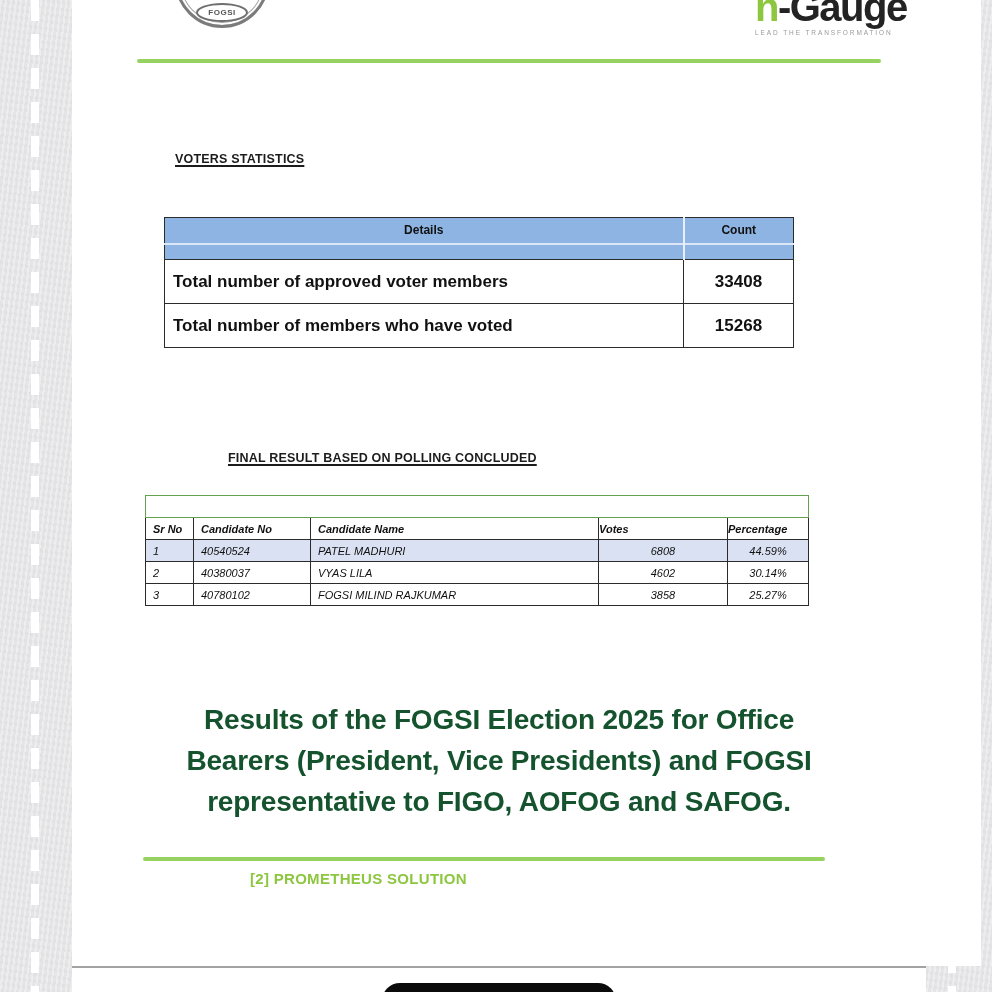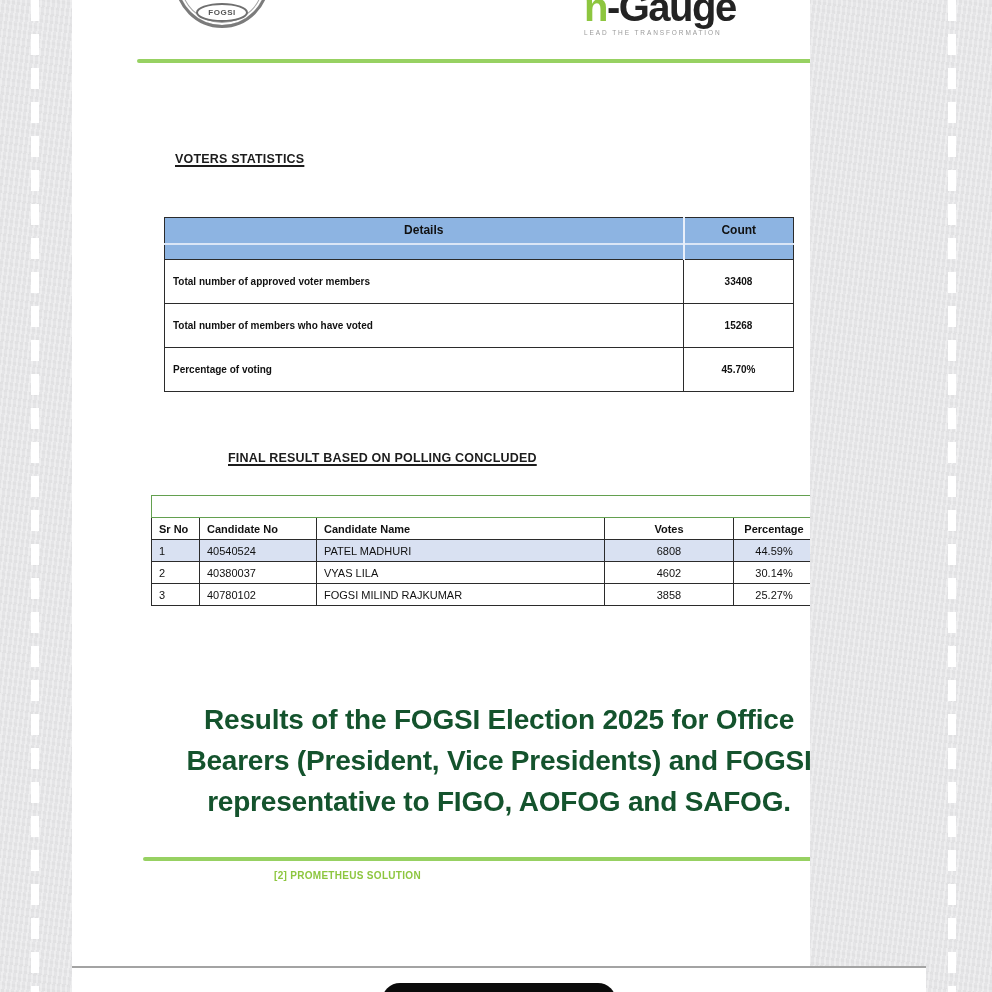--- a/index.html
+++ b/index.html
@@ -18,21 +18,21 @@
   
   .dash-line {
     position: absolute; top: 0; bottom: 0; width: 8px;
     background-image: repeating-linear-gradient(180deg, #ffffff 0 21px, rgba(255,255,255,0) 21px 34px);
   }
   .dash-left  { left: 31px; }
   .dash-right { left: 948px; }
 
   
   .page {
-    position: absolute; left: 72px; top: 0; width: 738px; height: 966px;
+    position: absolute; left: 72px; top: 0; width: 909px; height: 966px;
     background: #ffffff; overflow: hidden;
   }
   .page-gap-line {
     position: absolute; left: 72px; top: 966px; width: 854px; height: 2px;
     background: #a3a3a3;
   }
   .page-next {
     position: absolute; left: 72px; top: 968px; width: 854px; height: 24px;
     background: #ffffff; overflow: hidden;
   }
@@ -77,64 +77,64 @@
     text-decoration: underline; text-underline-offset: 2px; text-decoration-thickness: 1.5px;
     letter-spacing: .2px;
   }
   .h-voters { left: 103px; top: 152px; }
   .h-final  { left: 156px; top: 451px; }
 
   table { border-collapse: collapse; table-layout: fixed; }
 
   
   .stats-table { position: absolute; left: 92px; top: 217px; width: 629px; }
-  .stats-table th, .stats-table td { border: 1.5px solid #2b2b2b; font-size: 10px; color: #111; }
+  .stats-table th, .stats-table td { border: 1.5px solid #2b2b2b; font-size: 17px; color: #111; }
   .stats-table .col-details { width: 519px; }
   .stats-table .col-count   { width: 110px; }
   .stats-head-main th {
     background: #8db4e2; height: 26px; text-align: center; font-weight: bold; font-size: 12px;
     border-bottom: none;
   }
   .stats-head-main th.count-h { border-left: 2px solid #e9effa; }
   .stats-head-sub th {
     background: #8db4e2; height: 16px; border-top: 2px solid #dbe6f6;
   }
   .stats-head-sub th.count-h { border-left: 2px solid #e9effa; }
   .stats-table tbody td { height: 44px; font-weight: bold; background: #fff; }
   .stats-table td.details-cell { padding-left: 8px; text-align: left; }
   .stats-table td.count-cell   { text-align: center; }
 
   
-  .result-table { position: absolute; left: 79px; top: 495px; width: 663px; }
+  .result-table { position: absolute; left: 73px; top: 495px; width: 663px; font-style: italic; }
   .result-table th, .result-table td { border: 1.5px solid #2b2b2b; font-size: 11px; color: #111; overflow: hidden; }
   .result-banner td {
     height: 24px; background: #8dc87c; border: 1.5px solid #63a04f;
     color: #ffffff; font-weight: bold; font-size: 13px; text-align: center; white-space: pre;
   }
   .result-head th { height: 22px; background: #fff; font-weight: bold; text-align: left; padding-left: 7px; }
-  .result-head th.c { text-align: center; padding-left: 0; }
+  .result-head th.c { text-align: left; padding-left: 0; }
   .result-table tbody td { height: 22px; background: #fff; padding-left: 7px; }
   .result-table tbody td.c { text-align: center; padding-left: 0; }
   .result-table tr.hl td { background: #d9e1f2; }
   .rc-sr   { width: 48px; }
   .rc-no   { width: 117px; }
   .rc-name { width: 288px; }
   .rc-votes{ width: 129px; }
   .rc-pct  { width: 81px; }
 
   
   .caption {
     position: absolute; left: 0; top: 699px; width: 854px;
     text-align: center; font-weight: bold; color: #14532d;
     font-size: 28px; line-height: 41px; letter-spacing: -0.2px;
   }
 
   .footer-credit {
     position: absolute; left: 178px; top: 870px;
-    font-size: 10px; font-weight: bold; color: #8dc63f; letter-spacing: .3px; margin-left: 24px;
+    font-size: 15px; font-weight: bold; color: #8dc63f; letter-spacing: .3px;
   }
 </style>
 </head>
 <body>
 
 <div class="dash-line dash-left"></div>
 <div class="dash-line dash-right"></div>
 
 <div class="page">
 
@@ -164,24 +164,20 @@
       </tr>
     </thead>
     <tbody>
       <tr>
         <td class="details-cell">Total number of approved voter members</td>
         <td class="count-cell">33408</td>
       </tr>
       <tr>
         <td class="details-cell">Total number of members who have voted</td>
         <td class="count-cell">15268</td>
-      </tr>
-      <tr>
-        <td class="details-cell">Percentage of voting</td>
-        <td class="count-cell">45.70%</td>
       </tr>
     </tbody>
   </table>
 
   <div class="doc-heading h-final">FINAL RESULT BASED ON POLLING CONCLUDED</div>
 
   <table class="result-table">
     <colgroup>
       <col class="rc-sr">
         <col class="rc-no">

